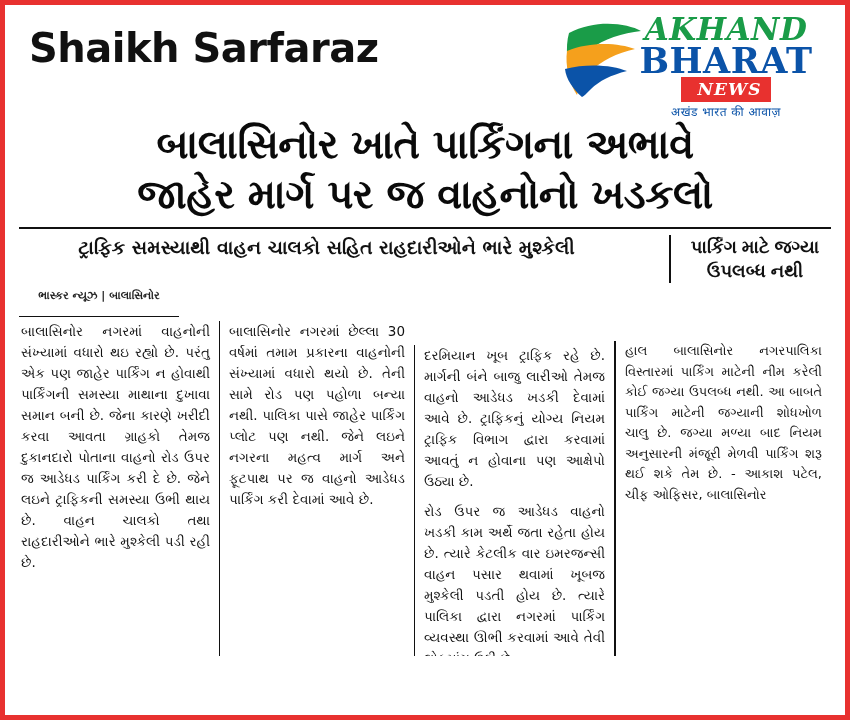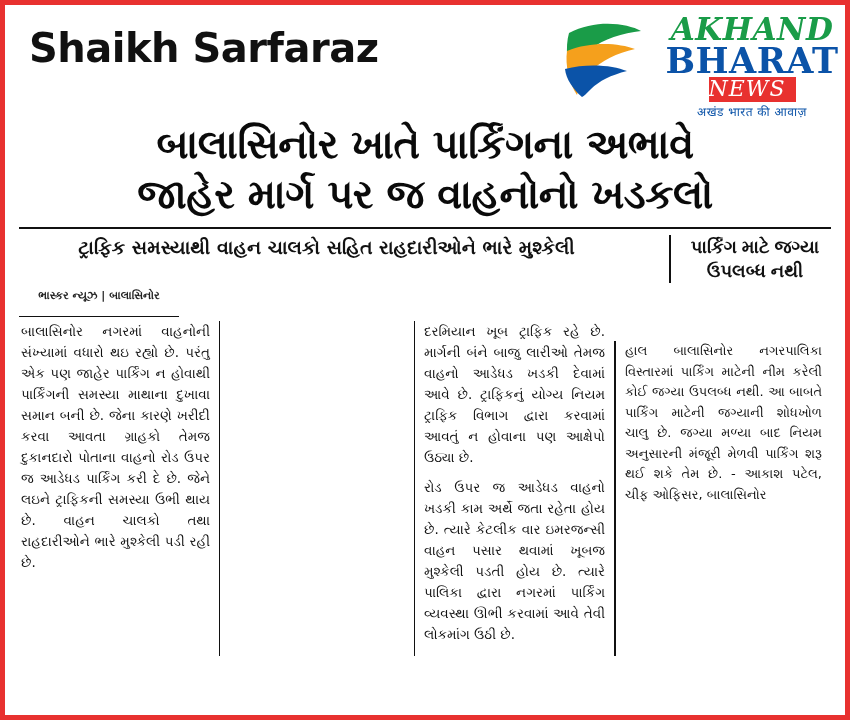--- a/index.html
+++ b/index.html
@@ -51,21 +51,21 @@
   }
   .logo-swoosh {
     position: absolute;
     left: 0;
     top: 6px;
     width: 84px;
     height: 80px;
   }
   .logo-text {
     position: absolute;
-    left: 96px;
+    left: 70px;
     top: 2px;
     width: 190px;
     text-align: center;
   }
   .logo-akhand {
     font-family: "DejaVu Serif", serif;
     font-weight: bold;
     font-style: italic;
     font-size: 31px;
     line-height: 32px;
@@ -78,25 +78,25 @@
     font-size: 35px;
     line-height: 31px;
     color: #0b53a8;
     letter-spacing: 0.5px;
   }
   .logo-news {
     display: inline-block;
     background: #e8312f;
     color: #ffffff;
     font-family: "DejaVu Serif", serif;
-    font-weight: normal;
+    font-weight: bold;
     font-style: italic;
-    font-size: 22px;
+    font-size: 17px;
     line-height: 22px;
-    padding: 1px 10px 2px 0;
+    padding: 1px 10px 2px 17px;
     margin-top: 1px;
     letter-spacing: 1px;
   }
   .logo-tag {
     font-family: "DejaVu Sans", sans-serif;
     font-weight: normal;
     font-size: 12px;
     line-height: 14px;
     color: #0b53a8;
     margin-top: 3px;
@@ -178,21 +178,21 @@
     line-height: 21px;
     color: #111111;
     text-align: justify;
     text-justify: inter-word;
     padding: 0 9px;
     box-sizing: border-box;
     overflow: hidden;
   }
   .col.c1 { flex: 0 0 200px; padding-left: 2px; }
   .col.c2 { flex: 0 0 195px; border-left: 1.5px solid #111; }
-  .col.c3 { flex: 0 0 200px; border-left: 1.5px solid #111; }
+  .col.c3 { flex: 0 0 200px; border-left: 1.5px solid #111; margin-top: 24px; }
   .col.c4 {
     flex: 1 1 auto;
     border-left: 2px solid #111;
     font-size: 13px;
     line-height: 20.5px;
     margin-top: 20px;
   }
   .col p { margin: 0 0 9px 0; }
   .col p:last-child { margin-bottom: 0; }
 </style>
@@ -232,20 +232,21 @@
       <div class="sidehead">પાર્કિંગ માટે જગ્યા ઉપલબ્ધ નથી</div>
     </div>
 
     <div class="byline">ભાસ્કર ન્યૂઝ | બાલાસિનોર</div>
 
     <div class="columns">
       <div class="col c1">
         <p>બાલાસિનોર નગરમાં વાહનોની સંખ્યામાં વધારો થઇ રહ્યો છે. પરંતુ એક પણ જાહેર પાર્કિંગ ન હોવાથી પાર્કિંગની સમસ્યા માથાના દુખાવા સમાન બની છે. જેના કારણે ખરીદી કરવા આવતા ગ્રાહકો તેમજ દુકાનદારો પોતાના વાહનો રોડ ઉપર જ આડેધડ પાર્કિંગ કરી દે છે. જેને લઇને ટ્રાફિકની સમસ્યા ઉભી થાય છે. વાહન ચાલકો તથા રાહદારીઓને ભારે મુશ્કેલી પડી રહી છે.</p>
       </div>
       <div class="col c2">
+        <p>બાલાસિનોર નગરમાં છેલ્લા 30 વર્ષમાં તમામ પ્રકારના વાહનોની સંખ્યામાં વધારો થયો છે. તેની સામે રોડ પણ પહોળા બન્યા નથી. પાલિકા પાસે જાહેર પાર્કિંગ પ્લોટ પણ નથી. જેને લઇને નગરના મહત્વ માર્ગ અને ફૂટપાથ પર જ વાહનો આડેધડ પાર્કિંગ કરી દેવામાં આવે છે.</p>
       </div>
       <div class="col c3">
         <p>દરમિયાન ખૂબ ટ્રાફિક રહે છે. માર્ગની બંને બાજુ લારીઓ તેમજ વાહનો આડેધડ ખડકી દેવામાં આવે છે. ટ્રાફિકનું યોગ્ય નિયમ ટ્રાફિક વિભાગ દ્વારા કરવામાં આવતું ન હોવાના પણ આક્ષેપો ઉઠ્યા છે.</p>
         <p>રોડ ઉપર જ આડેધડ વાહનો ખડકી કામ અર્થે જતા રહેતા હોય છે. ત્યારે કેટલીક વાર ઇમરજન્સી વાહન પસાર થવામાં ખૂબજ મુશ્કેલી પડતી હોય છે. ત્યારે પાલિકા દ્વારા નગરમાં પાર્કિંગ વ્યવસ્થા ઊભી કરવામાં આવે તેવી લોકમાંગ ઉઠી છે.</p>
       </div>
       <div class="col c4">
         <p>હાલ બાલાસિનોર નગરપાલિકા વિસ્તારમાં પાર્કિંગ માટેની નીમ કરેલી કોઈ જગ્યા ઉપલબ્ધ નથી. આ બાબતે પાર્કિંગ માટેની જગ્યાની શોધખોળ ચાલુ છે. જગ્યા મળ્યા બાદ નિયમ અનુસારની મંજૂરી મેળવી પાર્કિંગ શરૂ થઈ શકે તેમ છે. - આકાશ પટેલ, ચીફ ઓફિસર, બાલાસિનોર</p>
       </div>
     </div>
 

